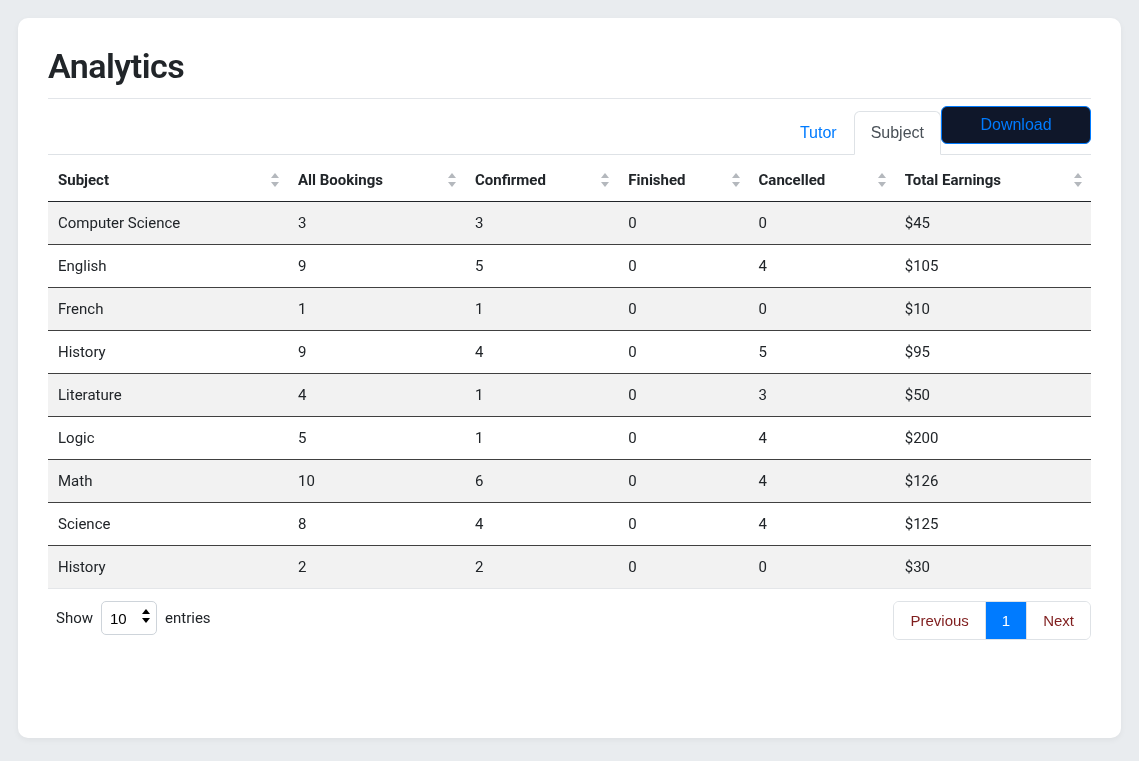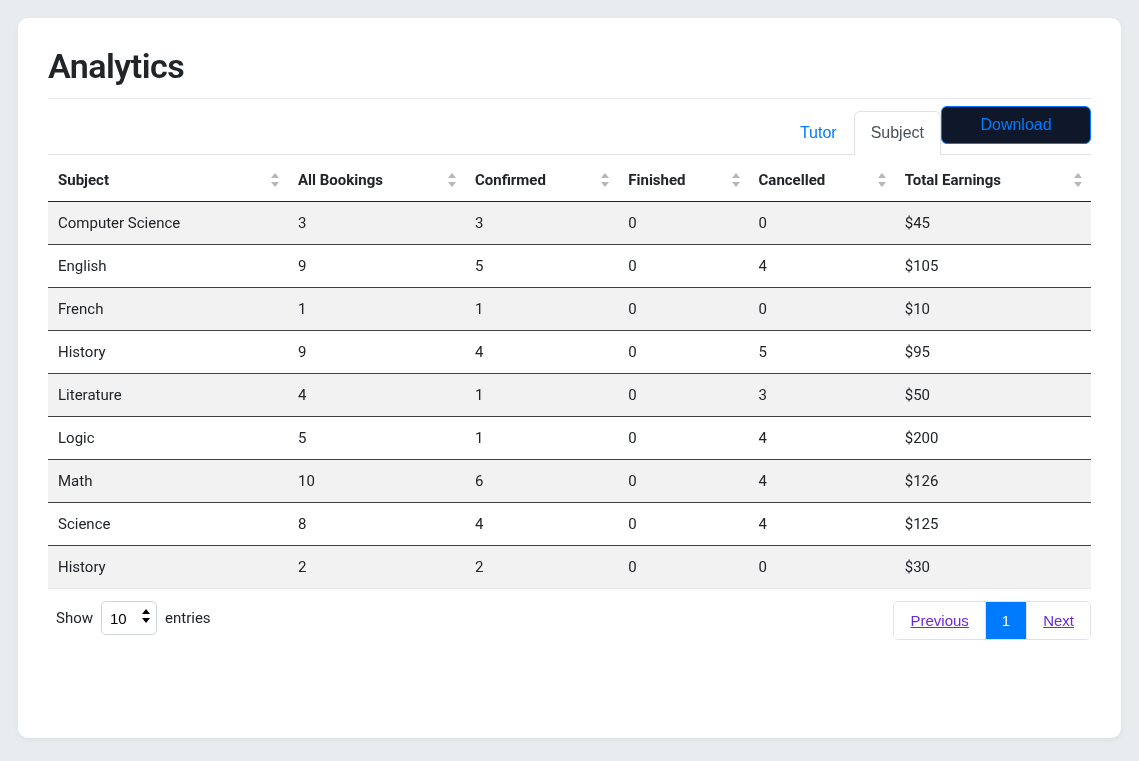--- a/index.html
+++ b/index.html
@@ -185,23 +185,22 @@
       border: none;
     }
     .page-btn + .page-btn {
       border-left: 1px solid #dee2e6;
     }
     .page-btn.current {
       background: #007bff;
       color: #fff;
     }
     .page-btn.disabled {
-      color: #6d28d9;
+      color: #7f1d1d;
       cursor: default;
-      text-decoration: underline;
     }
   </style>
 </head>
 <body>
 
 <div class="card">
   <h1 class="page-title">Analytics</h1>
   <hr class="sep">
 
   <div class="header-row">

